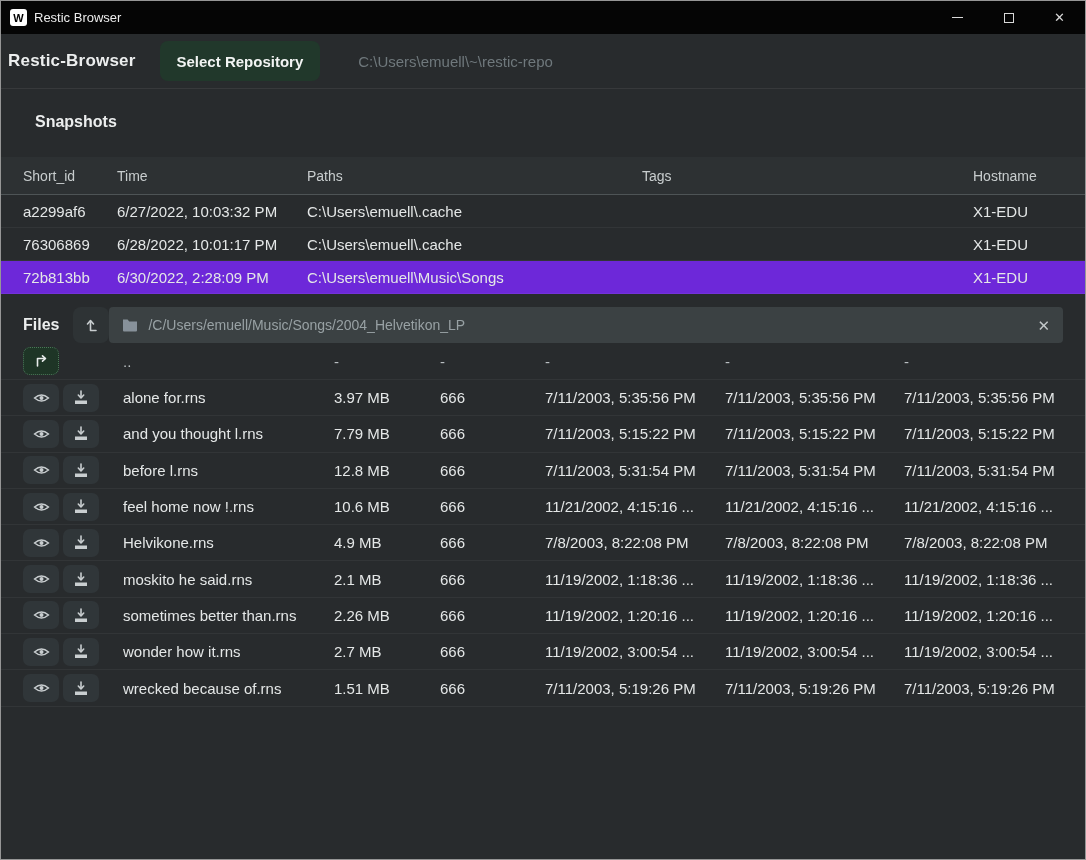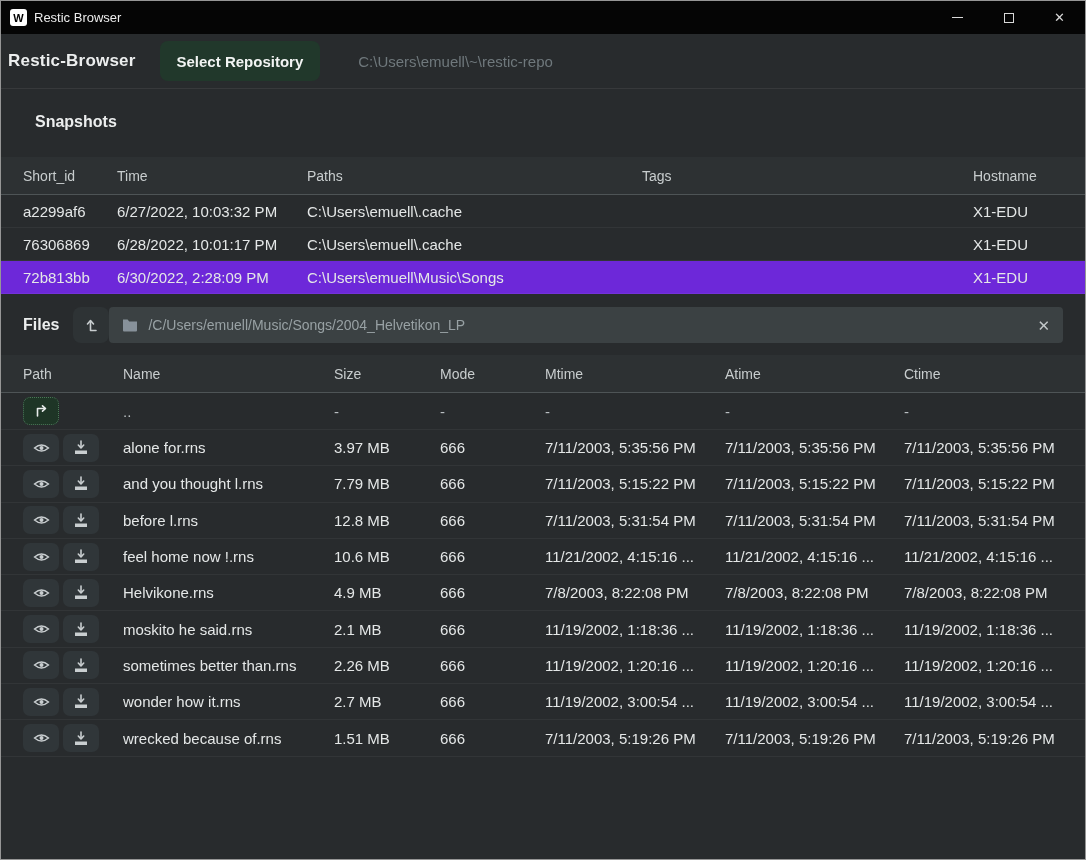--- a/index.html
+++ b/index.html
@@ -200,29 +200,20 @@
     </button>
     <div class="path-field">
       <svg width="16" height="14" viewBox="0 0 16 14">
         <path d="M1 1.5 h4.6 l1.6 2 H15 v9 a1 1 0 0 1 -1 1 H2 a1 1 0 0 1 -1 -1 z" fill="#87919A"></path>
       </svg>
       <span class="path-text">/C/Users/emuell/Music/Songs/2004_Helvetikon_LP</span>
       <span class="path-clear">✕</span>
     </div>
   </div>
 
-  <div class="file-grid file-header">
-    <span>Path</span>
-    <span>Name</span>
-    <span>Size</span>
-    <span>Mode</span>
-    <span>Mtime</span>
-    <span>Atime</span>
-    <span>Ctime</span>
-  </div>
 
   <div class="file-grid file-row parent-row">
     <div class="cell-actions">
       <button class="parent-btn">
         <svg width="16" height="14" viewBox="0 0 16 14">
           <path d="M4.5 12 V4.5 H12" fill="none" stroke="#E9ECEC" stroke-width="1.6" stroke-linecap="round" stroke-linejoin="round"></path>
           <path d="M9.5 1.8 L12.5 4.5 L9.5 7.2" fill="none" stroke="#E9ECEC" stroke-width="1.6" stroke-linecap="round" stroke-linejoin="round"></path>
         </svg>
       </button>
     </div>

